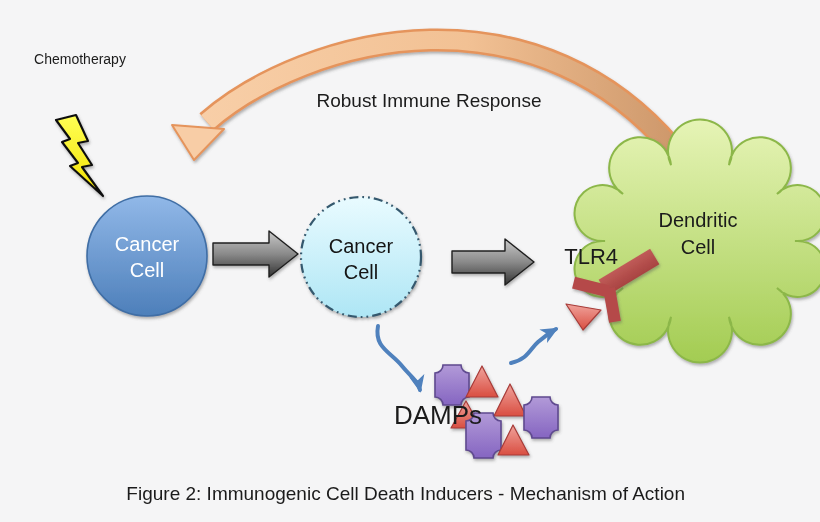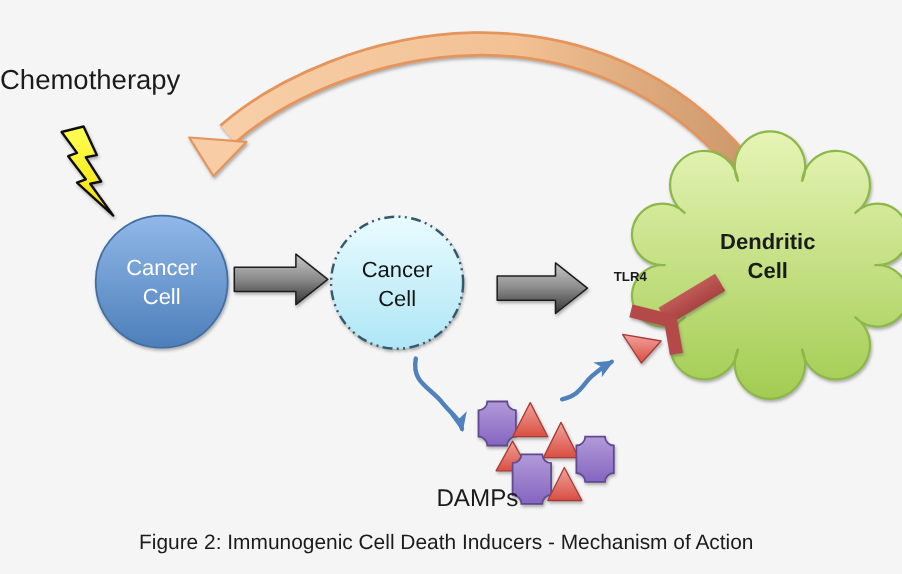--- a/index.html
+++ b/index.html
@@ -11,27 +11,27 @@
     overflow:hidden;
   }
   .stage svg{position:absolute;left:0;top:0;}
   .lbl{
     position:absolute;
     color:#1b1b1b;
     text-align:center;
     white-space:nowrap;
   }
   .lbl .ln{display:block;}
-  .inducer-label{left:0px;top:62px;width:160px;font-size:25px;line-height:23px;}
+  .inducer-label{left:0px;top:48px;width:160px;font-size:14px;line-height:23px;}
   .immune-label{left:298px;top:90px;width:262px;font-size:19px;}
   .cell1-label{left:87px;top:231px;width:120px;font-size:20px;line-height:26px;color:#ffffff;}
   .cell2-label{left:301px;top:233px;width:120px;font-size:20px;line-height:26px;color:#141414;}
-  .tlr4-label{left:558px;top:244px;width:60px;font-size:12px;text-align:left;font-weight:bold;}
-  .dendritic-label{left:628px;top:207px;width:140px;font-size:20px;line-height:27px;font-weight:bold;}
-  .damps-label{left:394px;top:440px;width:80px;font-size:22px;}
+  .tlr4-label{left:558px;top:244px;width:60px;font-size:22px;text-align:right;}
+  .dendritic-label{left:628px;top:207px;width:140px;font-size:20px;line-height:27px;}
+  .damps-label{left:394px;top:400px;width:80px;font-size:26px;}
   .caption-label{left:45px;top:483px;width:640px;font-size:19px;text-align:right;}
 </style>
 </head>
 <body>
 
 <div class="stage">
 
   <svg width="820" height="522" viewBox="0 0 820 522">
     <defs>
       <linearGradient id="gBlue" x1="0" y1="0" x2="0" y2="1">
@@ -130,20 +130,21 @@
       <path d="M 532 397 L 550 397 A 8 8 0 0 0 558 405 L 558 430 A 8 8 0 0 0 550 438 L 532 438 A 8 8 0 0 0 524 430 L 524 405 A 8 8 0 0 0 532 397 Z" fill="url(#gPurple)" stroke="#5f4a8f" stroke-width="1.6"></path>
       <path d="M 474 413 L 493 413 A 8 8 0 0 0 501 421 L 501 450 A 8 8 0 0 0 493 458 L 474 458 A 8 8 0 0 0 466 450 L 466 421 A 8 8 0 0 0 474 413 Z" fill="url(#gPurple)" stroke="#5f4a8f" stroke-width="1.6"></path>
       <polygon points="513,425 529,455 498,455" fill="url(#gRed)" stroke="#a83b38" stroke-width="1.2" stroke-linejoin="round"></polygon>
     </g>
   </svg>
 
   <div class="lbl inducer-label">
     <span class="ln">Chemotherapy</span>
   </div>
 
+  <div class="lbl immune-label">Robust Immune Response</div>
 
   <div class="lbl cell1-label">
     <span class="ln">Cancer</span>
     <span class="ln">Cell</span>
   </div>
 
   <div class="lbl cell2-label">
     <span class="ln">Cancer</span>
     <span class="ln">Cell</span>
   </div>

